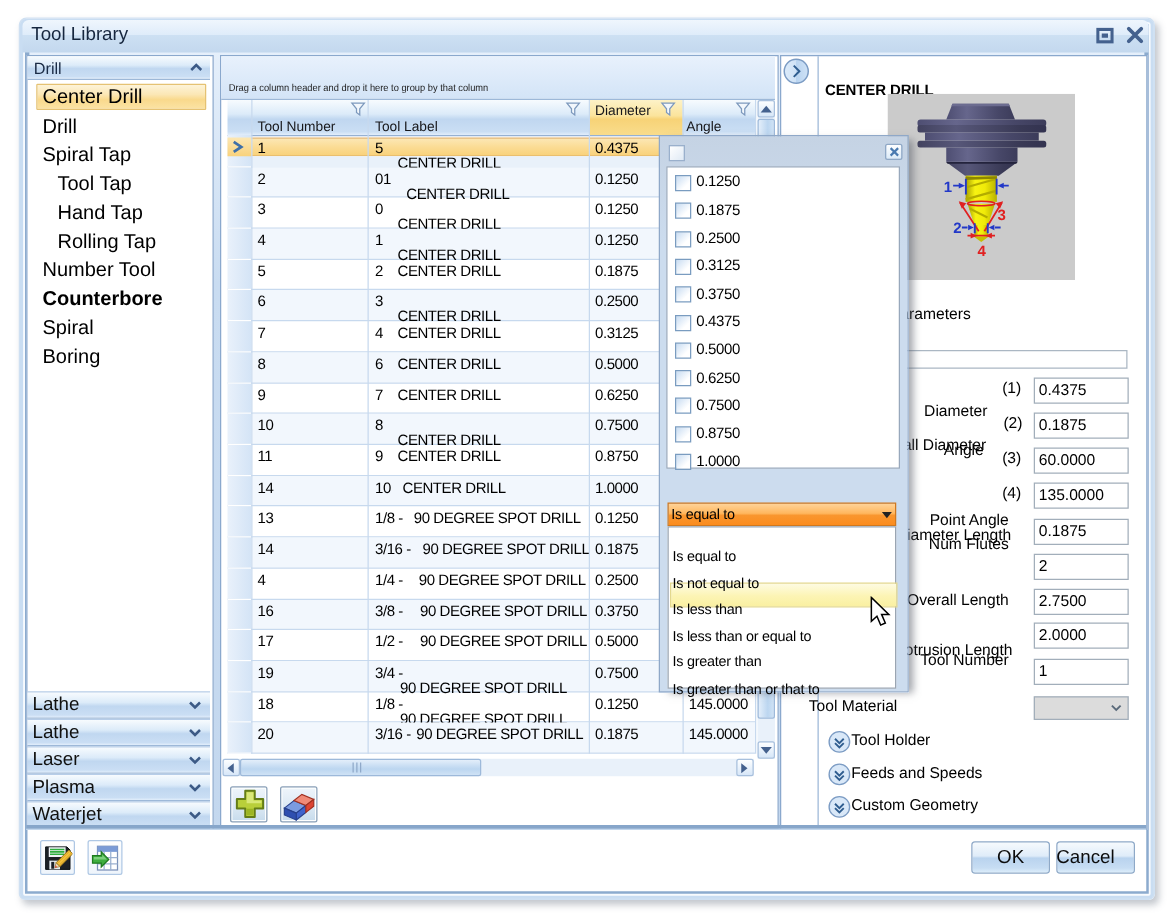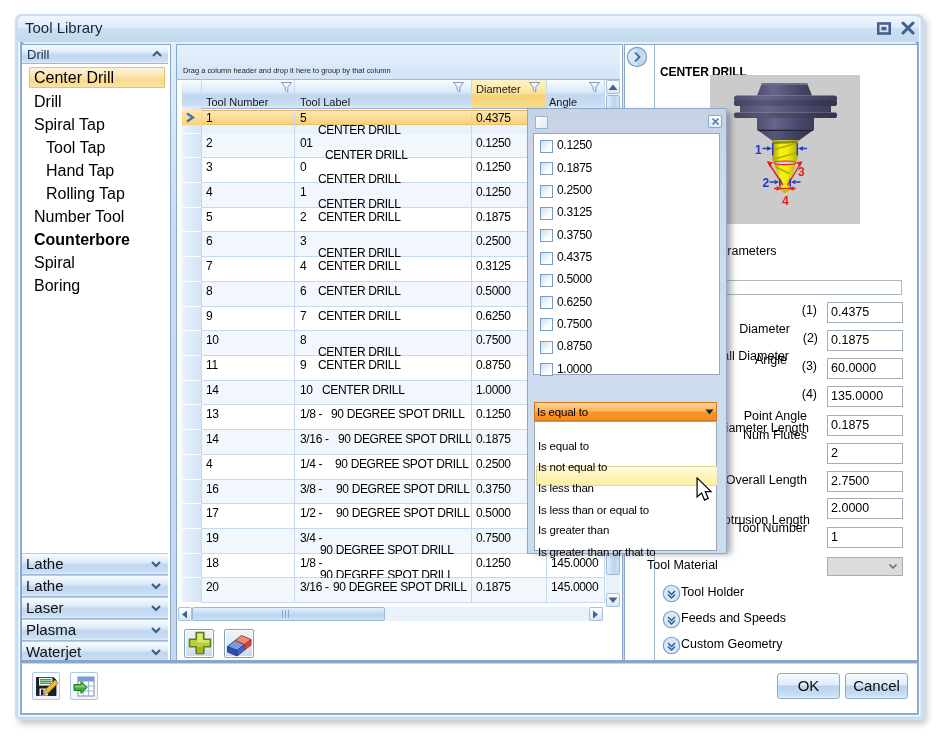--- a/index.html
+++ b/index.html
@@ -434,21 +434,21 @@
 <svg class="abs" style="left:73px;top:675px" width="23" height="23" viewBox="0 0 23 23">
 <rect x="5" y="2" width="16" height="19" fill="#ffffff" stroke="#7a90b8" stroke-width="1"></rect>
 <rect x="5" y="2" width="16" height="4.5" fill="#7b9bd6"></rect>
 <path d="M10.3,6.5 L10.3,21 M15.6,6.5 L15.6,21 M5,11 L21,11 M5,16 L21,16" stroke="#9ab0d0" stroke-width="1"></path>
 <polygon points="1,9.5 8,9.5 8,6.5 14,12.5 8,18.5 8,15.5 1,15.5" fill="#3fae3f" stroke="#1e7a1e" stroke-width="1"></polygon>
 <polygon points="2,10.5 8.8,10.5 8.8,8.8 12.5,12.5 8.8,12.5 2,12.5" fill="#7ed07e" stroke="none"></polygon>
 </svg>
 <div class="abs" style="left:777px;top:673px;width:63px;height:26px;border:1px solid #8ea9c8;border-radius:3px;background:linear-gradient(#f6fafd,#dfecf9 45%,#b9d3ee 52%,#c7ddf3 85%,#ddeefb);box-sizing:border-box;"></div>
 <div class="abs" style="left:777px;top:677px;width:63px;text-align:center;font-size:15px;color:#0c0c0c;">OK</div>
 <div class="abs" style="left:845px;top:673px;width:63px;height:26px;border:1px solid #8ea9c8;border-radius:3px;background:linear-gradient(#f6fafd,#dfecf9 45%,#b9d3ee 52%,#c7ddf3 85%,#ddeefb);box-sizing:border-box;"></div>
-<div class="abs" style="left:845px;top:677px;width:63px;text-align:center;font-size:15px;color:#0c0c0c;">Cancel</div>
+<div class="abs" style="left:845px;top:677px;width:63px;font-size:15px;color:#0c0c0c;">Cancel</div>
 <div class="abs" style="left:527px;top:108px;width:200px;height:446px;background:linear-gradient(#c5d3e4,#ccdcee 20%,#ccdcee);border:1px solid #8fa8c8;box-shadow:6px 2px 6px -2px rgba(90,95,105,0.55);box-sizing:border-box;"></div>
 <div class="abs" style="left:535px;top:116px;width:13px;height:13px;border:1px solid #9ab0cc;background:linear-gradient(135deg,#fff,#dfe9f4);box-sizing:border-box;"></div>
 <div class="abs" style="left:708px;top:115px;width:14px;height:13px;border:1px solid #8fa8c6;border-radius:2px;background:linear-gradient(#fdfeff,#dcebf8);box-sizing:border-box;"></div>
 <svg class="abs" style="left:711px;top:117px" width="9" height="9" viewBox="0 0 9 9">
       <path d="M1.5,1.5 L7.5,7.5 M7.5,1.5 L1.5,7.5" stroke="#4a7ab0" stroke-width="1.7"></path>
     </svg>
 <div class="abs" style="left:533px;top:133px;width:187px;height:242px;border:1px solid #98a8bc;background:#fff;box-sizing:border-box;"></div>
 <div class="abs" style="left:540px;top:140px;width:13px;height:13px;border:1.4px solid #7a9cc0;background:linear-gradient(315deg,#ffffff 30%,#c8dcf2);box-sizing:border-box;"></div>
 <div class="abs" style="left:557px;top:138px;font-size:12px;letter-spacing:-0.3px;color:#000;">0.1250</div>
 <div class="abs" style="left:540px;top:162px;width:13px;height:13px;border:1.4px solid #7a9cc0;background:linear-gradient(315deg,#ffffff 30%,#c8dcf2);box-sizing:border-box;"></div>

